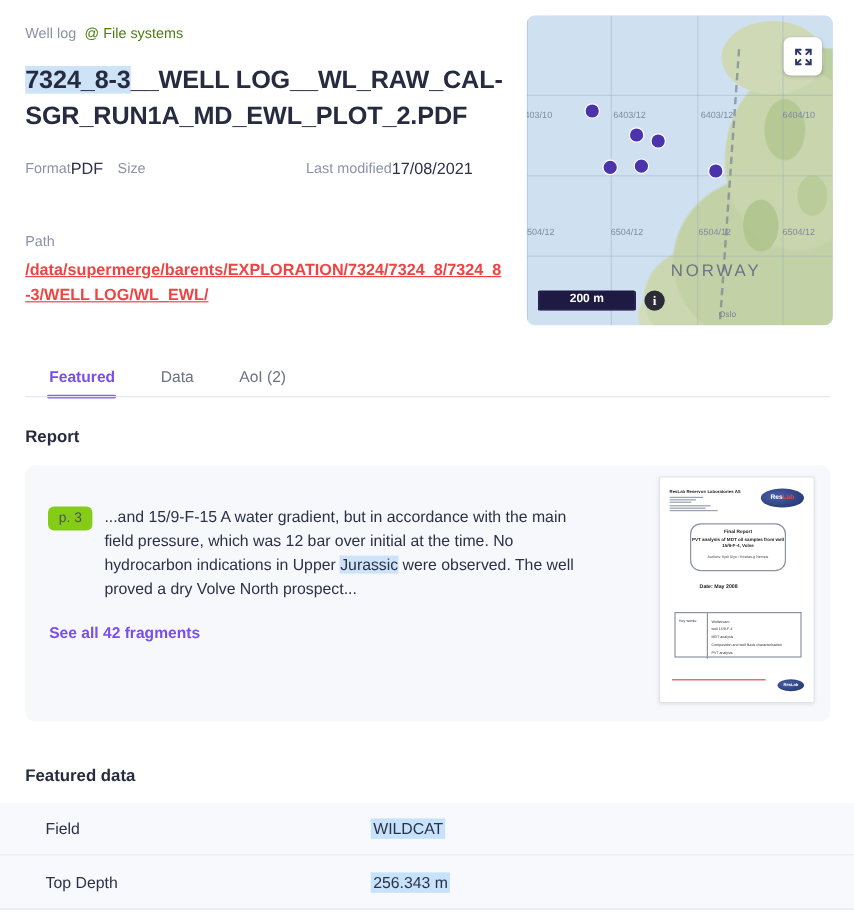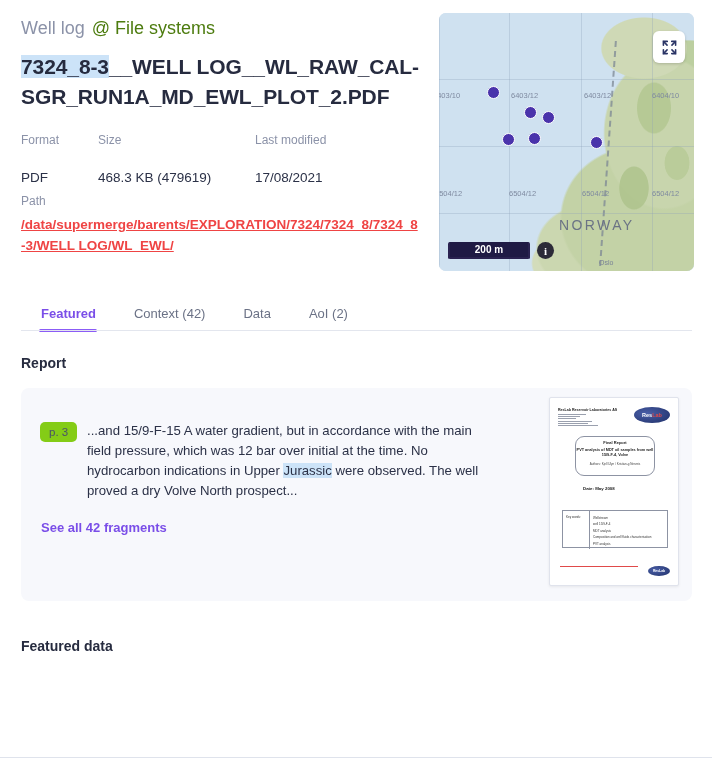--- a/index.html
+++ b/index.html
@@ -8,41 +8,41 @@
     background: #ffffff;
     font-family: "Liberation Sans", sans-serif;
     color: #2b3147;
     overflow: hidden;
   }
   .page { position: relative; width: 712px; height: 766px; }
 
   
   .breadcrumb {
     position: absolute; left: 21px; top: 20px;
-    font-size: 18px; line-height: 16px;
+    font-size: 12px; line-height: 16px;
     display: flex; align-items: baseline; gap: 7px;
   }
   .bc-kind { color: #8b92a8; }
   .bc-src  { color: #4d7c0f; }
 
   
   .title {
     position: absolute; left: 21px; top: 52px; width: 400px;
     font-size: 21px; line-height: 30px; font-weight: 700;
     color: #262b3f; letter-spacing: -0.1px;
     word-break: break-word;
   }
   .hl { background: #cce3f8; }
 
   
   .meta-row {
     position: absolute; left: 21px; top: 132px;
     display: flex;
   }
-  .meta-col { display: flex; flex-direction: column; gap: 16px; }
+  .meta-col { display: flex; flex-direction: row; }
   .meta-col.c1 { width: 77px; }
   .meta-col.c2 { width: 157px; }
   .meta-label {
     font-size: 12px; color: #8b92a8; line-height: 16px; margin-bottom: 5px;
   }
   .meta-value { font-size: 13.5px; color: #2b3147; line-height: 18px; }
 
   .path-block { position: absolute; left: 21px; top: 193px; width: 400px; }
   .path-link {
     display: inline; font-size: 13.5px; line-height: 21px;
@@ -244,21 +244,20 @@
 
   <div class="title"><span class="hl">7324_8-3</span><span>__WELL LOG__WL_RAW_CAL-SGR_RUN1A_MD_EWL_PLOT_2.PDF</span></div>
 
   <div class="meta-row">
     <div class="meta-col c1">
       <span class="meta-label">Format</span>
       <span class="meta-value">PDF</span>
     </div>
     <div class="meta-col c2">
       <span class="meta-label">Size</span>
-      <span class="meta-value">468.3 KB (479619)</span>
     </div>
     <div class="meta-col">
       <span class="meta-label">Last modified</span>
       <span class="meta-value">17/08/2021</span>
     </div>
   </div>
 
   <div class="path-block">
     <div class="meta-label">Path</div>
     <a class="path-link">/data/supermerge/barents/EXPLORATION/7324/7324_8/7324_8-3/WELL LOG/WL_EWL/</a>
@@ -311,21 +310,20 @@
     <div class="scalebar">
       <span>200 m</span>
     </div>
     <div class="info-btn">
       <span>i</span>
     </div>
   </div>
 
   <div class="tabs" id="tabs">
       <div class="tab active">Featured</div>
-      <div class="tab">Context (42)</div>
       <div class="tab">Data</div>
       <div class="tab">AoI (2)</div>
     </div>
   <div class="tabs-divider"></div>
 
   <div class="section-title" id="ctx-title">Report</div>
 
   <div class="ctx-card">
     <div class="page-badge">p. 3</div>
     <div class="ctx-text"><span>...and 15/9-F-15 A water gradient, but in accordance with the main field pressure, which was 12 bar over initial at the time. No hydrocarbon indications in Upper </span><span class="hl">Jurassic</span><span> were observed. The well proved a dry Volve North prospect...</span></div>
@@ -362,18 +360,28 @@
 PVT analysis</div>
       </div>
       <div class="th-rule"></div>
       <div class="th-foot">
         <span>ResLab</span>
       </div>
     </div>
   </div>
 
   <div class="section-title" id="fd-title">Featured data</div>
+  <div class="fd-table" id="fd-table">
+      <div class="fd-row">
+        <div class="fd-key">Field</div>
+        <div class="fd-val"><span class="hl2">WILDCAT</span></div>
+      </div>
+      <div class="fd-row last">
+        <div class="fd-key">Top Depth</div>
+        <div class="fd-val"><span class="hl2">256.343 m</span></div>
+      </div>
+    </div>
   <div class="fd-underline">
     <div class="seg-a"></div>
       <div class="seg-b"></div>
   </div>
 
 </div>
 
 </body></html>

